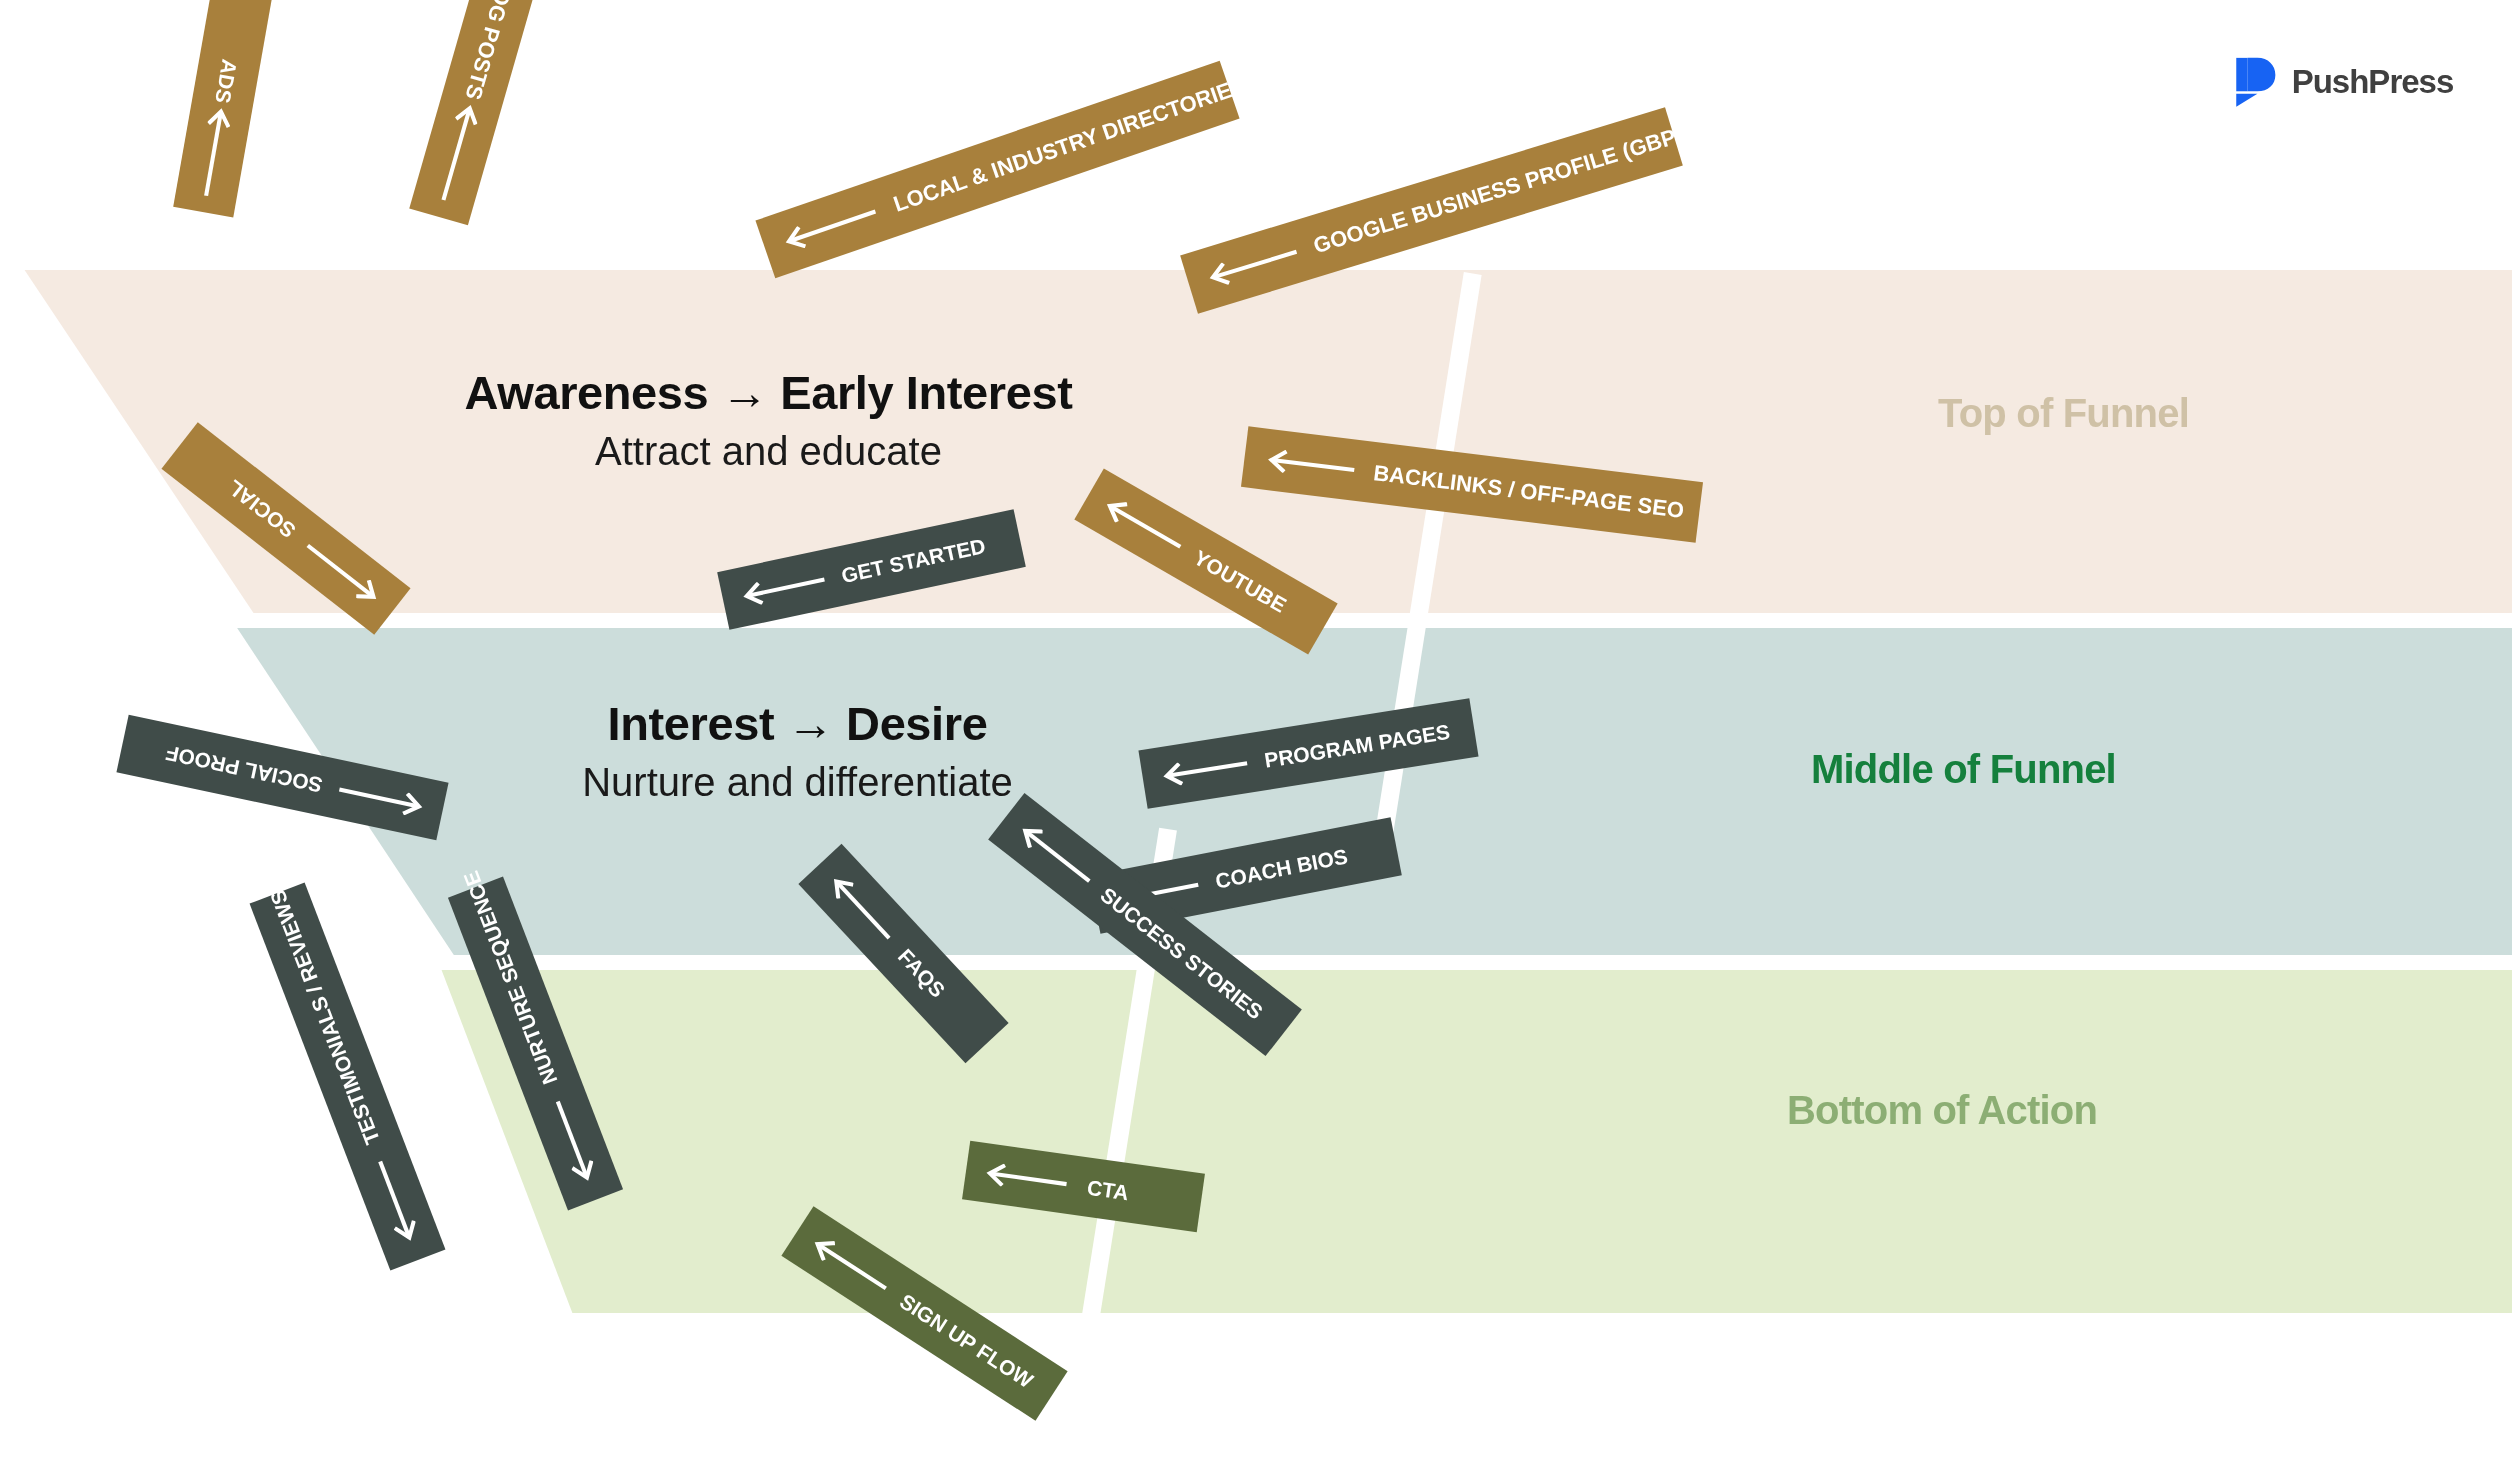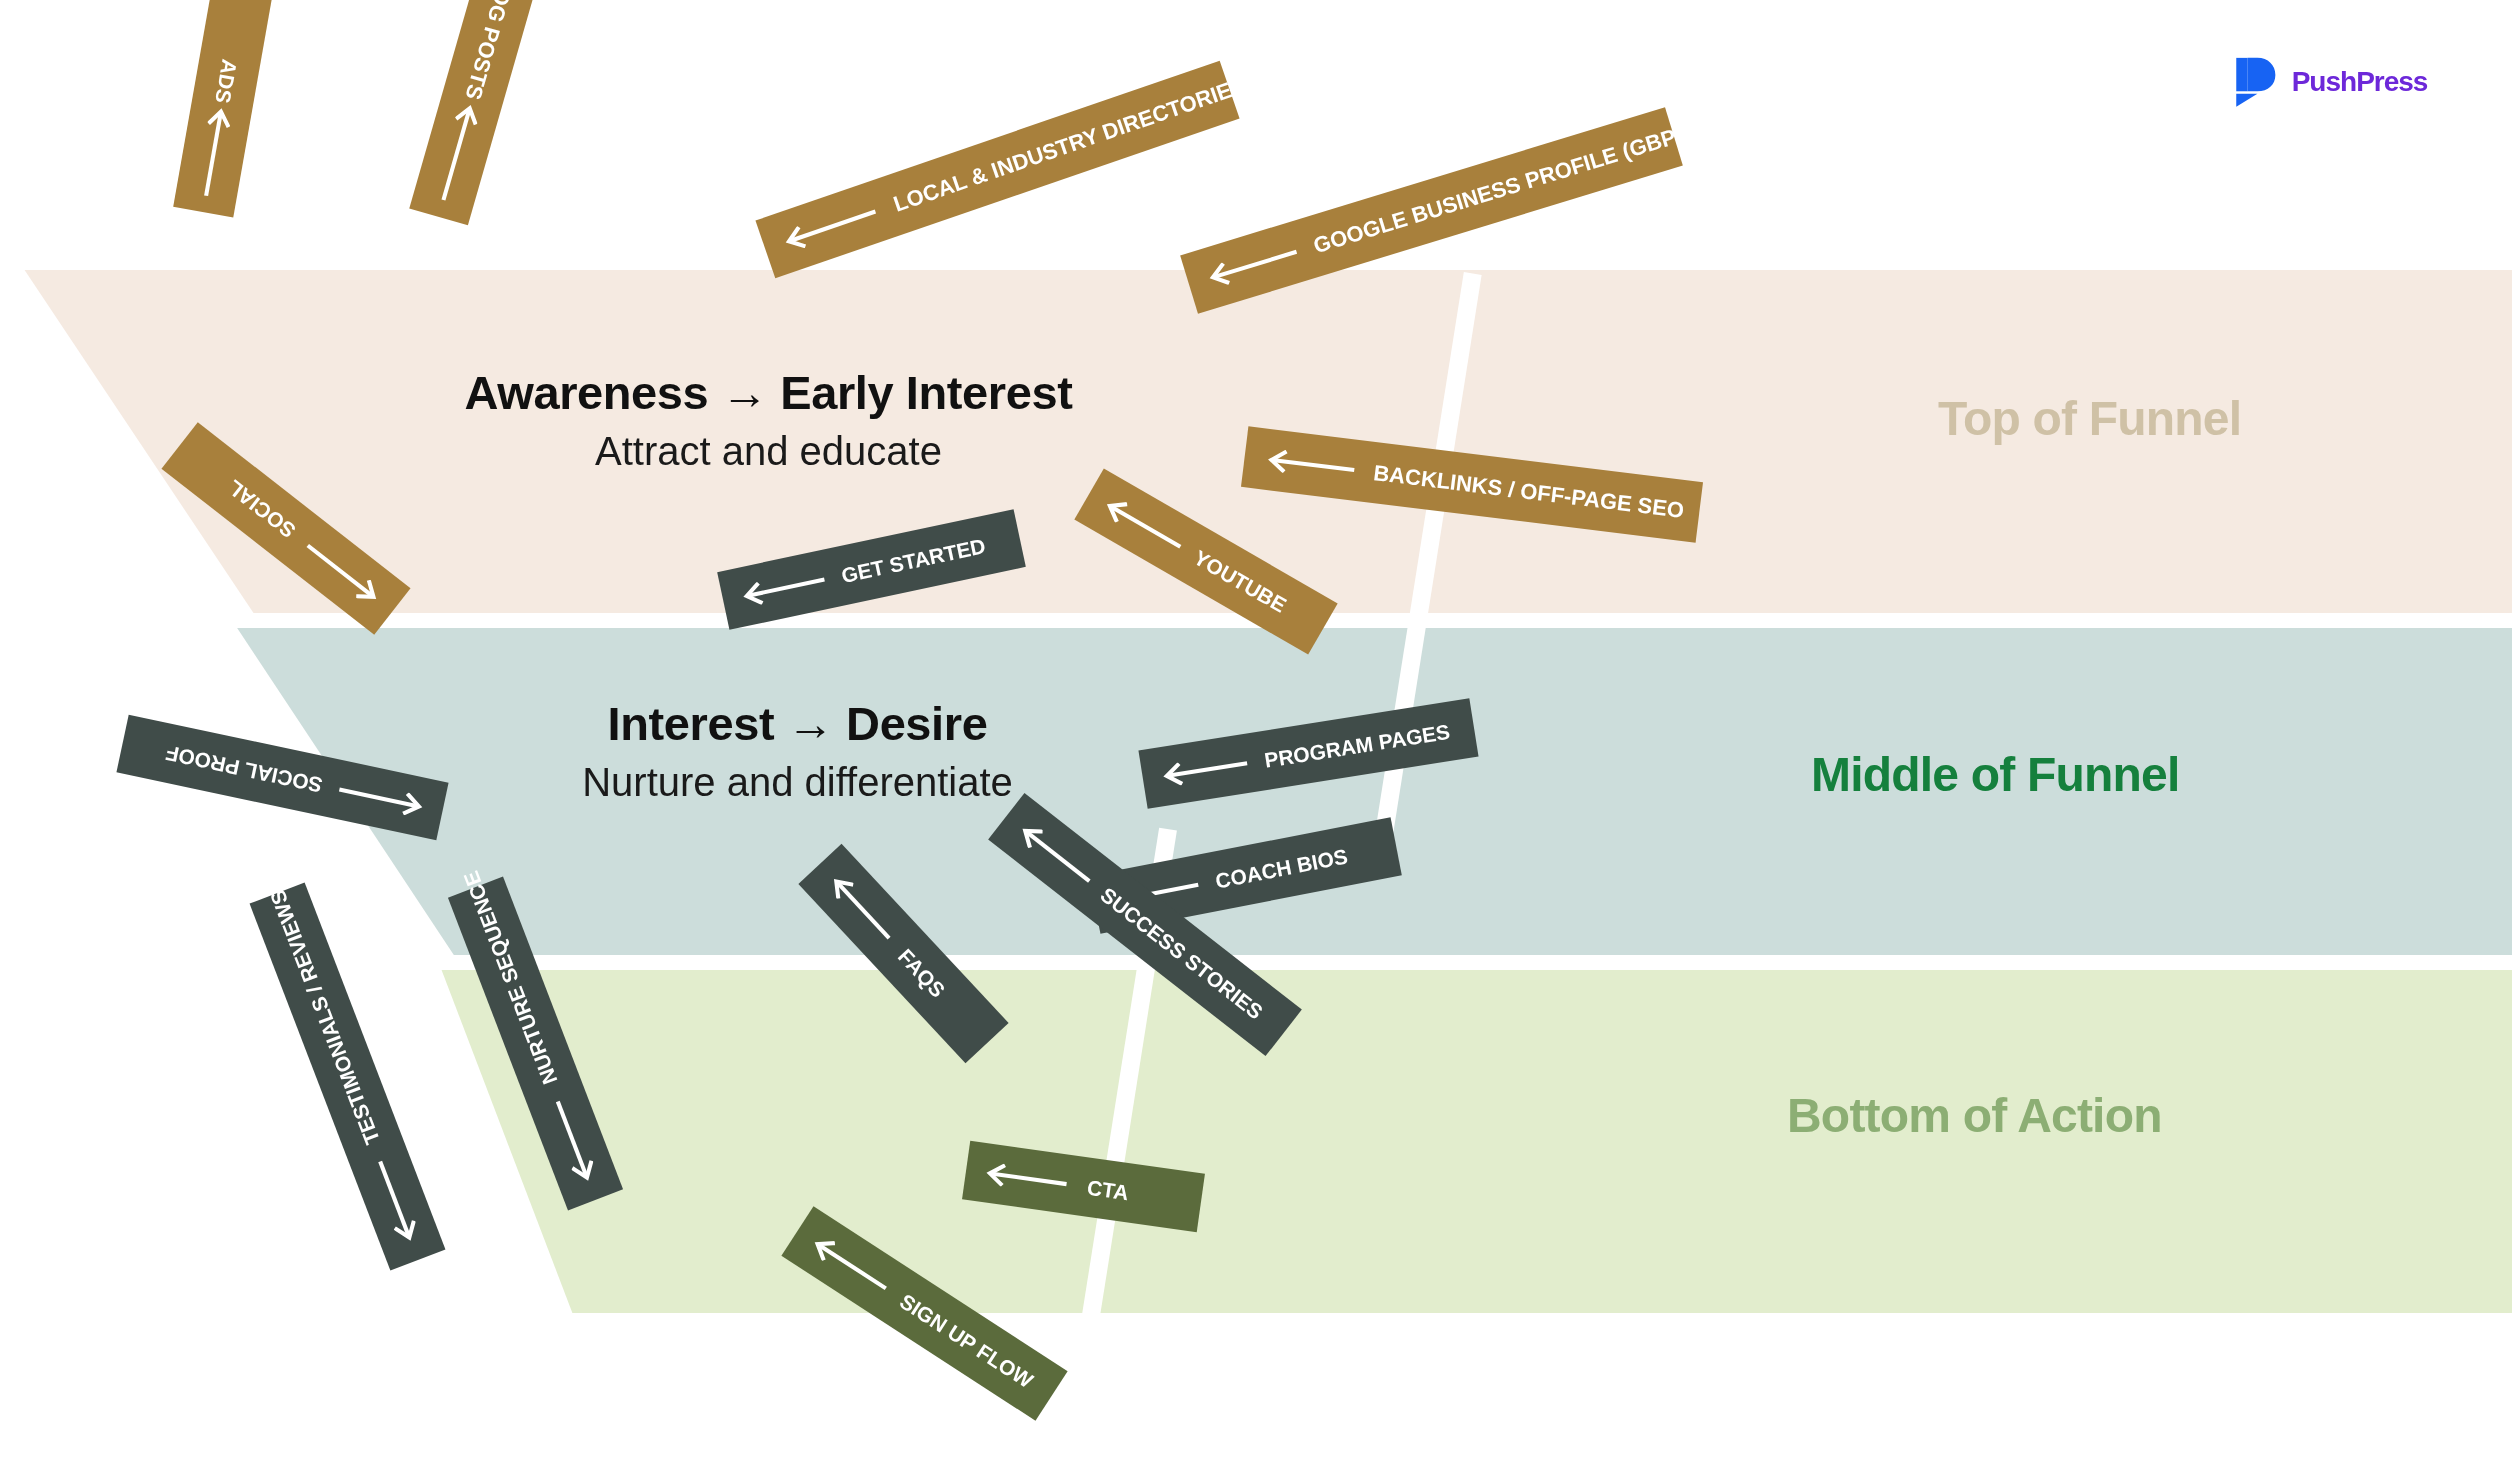--- a/index.html
+++ b/index.html
@@ -12,21 +12,21 @@
   }
   #stage{position:absolute;left:0;top:0;width:2512px;height:1480px;overflow:hidden;}
 
   
   .band{position:absolute;}
   .band .shape{position:absolute;left:0;top:0;width:100%;height:100%;}
 
   
   .band-label{
     position:absolute;
-    font-size:48px;
+    font-size:40px;
     font-weight:700;
     letter-spacing:-0.8px;
     white-space:nowrap;
   }
 
   
   .stage-text{position:absolute;text-align:center;white-space:nowrap;}
   .stage-title{
     font-size:47px;font-weight:700;color:#111111;
     letter-spacing:-0.4px;line-height:1.05;
@@ -61,23 +61,23 @@
 
   
   .logo{
     position:absolute;
     display:flex;
     align-items:center;
     gap:14.7px;
   }
   .logo-mark{width:44px;height:51px;flex:0 0 auto;}
   .logo-word{
-    font-size:28px;
+    font-size:33px;
     font-weight:700;
-    color:#6d28d9;
+    color:#404040;
     letter-spacing:-1px;
     white-space:nowrap;
   }
 </style>
 </head>
 <body>
 
 <div id="stage">
 
   <div class="band" style="left:0px;top:270px;width:2512px;height:343px;">

